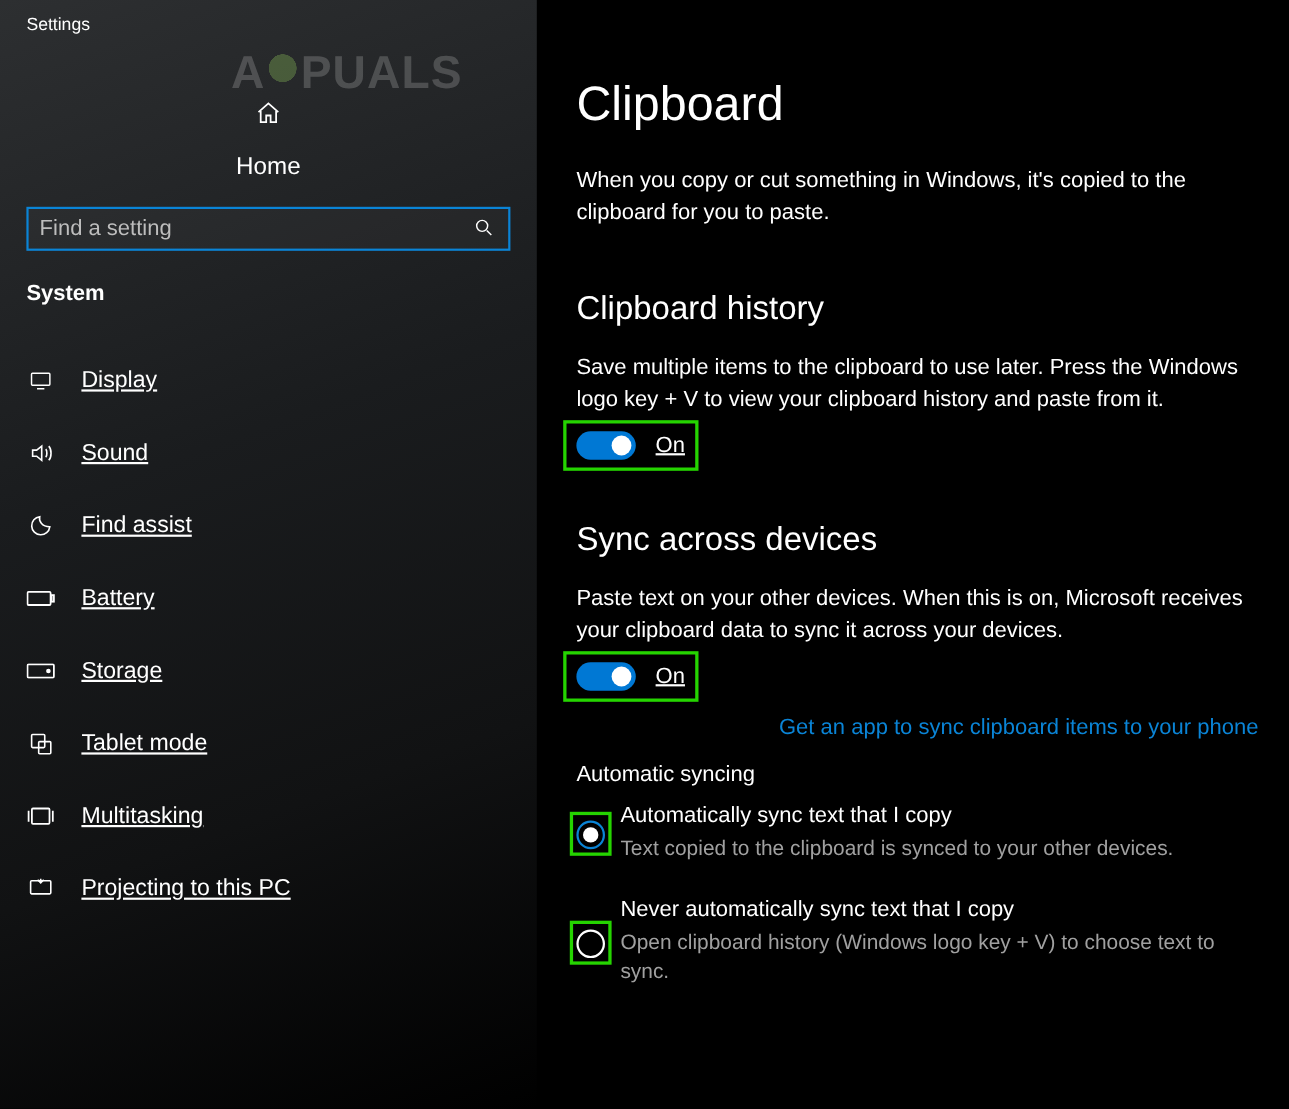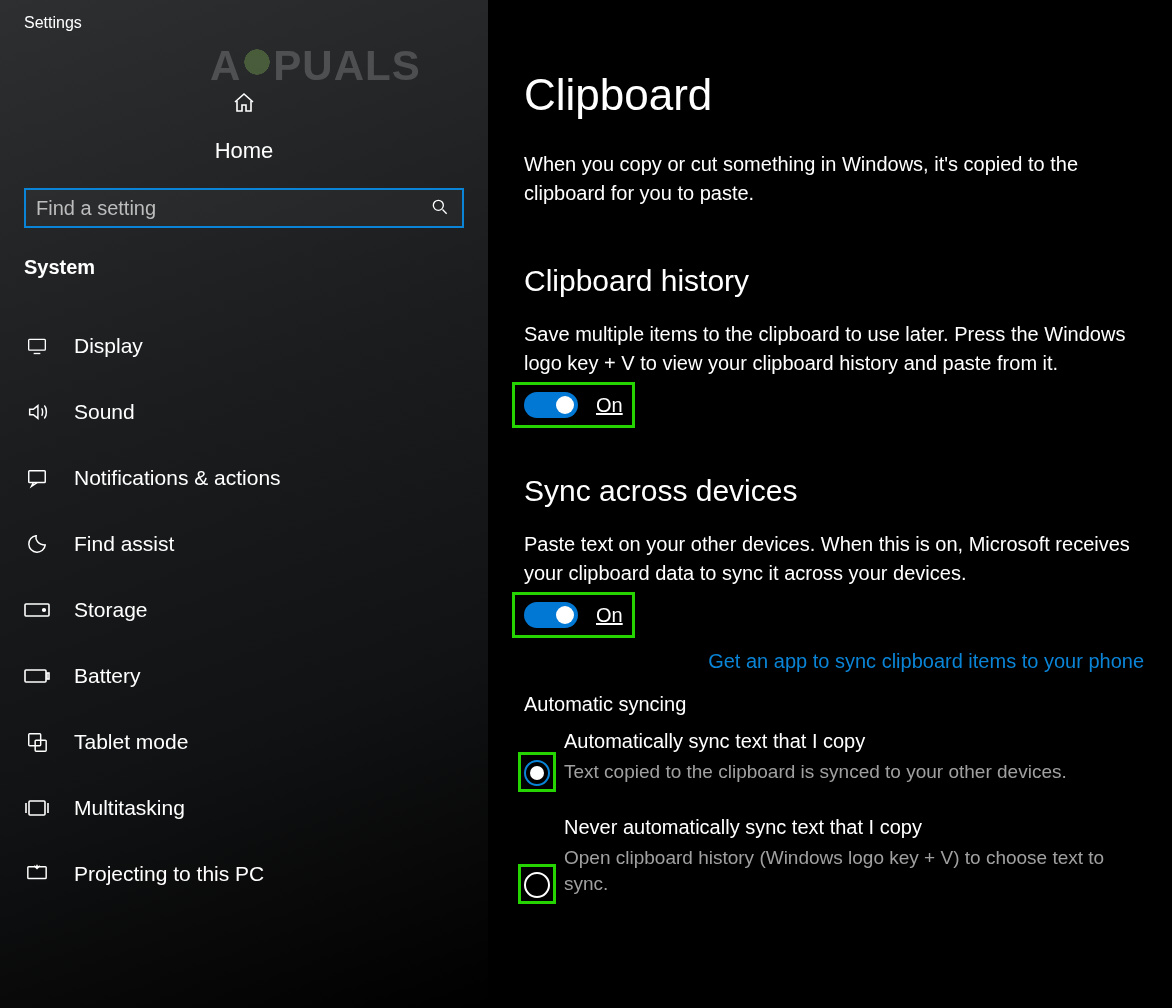--- a/index.html
+++ b/index.html
@@ -59,21 +59,21 @@
     font-family: inherit;
   }
   .search-field input::placeholder { color: #bdbdbd; }
   .search-field .mag { width: 22px; height: 22px; color:#bdbdbd; }
 
   .section-label {
     font-size: 20px; font-weight: 600;
     padding: 0 24px 34px 24px;
   }
 
-  .nav-list { list-style:none; }
+  .nav-list { list-style:none;text-decoration:underline; }
   .nav-item {
     display: flex; align-items: center; gap: 24px;
     padding: 20px 24px;
     font-size: 21px; font-weight: 400;
     cursor: pointer;
   }
   .nav-item .icon { width:26px; height:26px; display:flex; align-items:center; justify-content:center; color:#fff; }
 
   
   .main {
@@ -94,21 +94,21 @@
   .toggle::after {
     content:""; position:absolute; top:4px; right:4px;
     width:18px; height:18px; border-radius:50%; background:#fff;
   }
   .toggle-label { font-size: 20px; text-decoration: underline; }
 
   .link { color:#0a84d6; font-size:20px; margin-top:22px; display:block; cursor:pointer;text-align:right; }
 
   .subhead { font-size: 20px; margin-top: 20px; margin-bottom: 14px; }
 
-  .radio-row { display:flex; gap:14px; align-items:flex-end; margin-top:10px; }
+  .radio-row { display:flex; gap:14px; align-items:center; margin-top:10px; }
   .radio {
     width:26px; height:26px; border-radius:50%;
     border:2px solid #fff; flex:none; margin-top:2px;
     display:flex; align-items:center; justify-content:center;
     cursor:pointer;
   }
   .radio.checked { border-color:#0a84d6; }
   .radio.checked::after {
     content:""; width:14px; height:14px; border-radius:50%; background:#fff;
   }
@@ -183,51 +183,42 @@
               <path d="M4 9v6h4l5 4V5L8 9H4z"></path>
               <path d="M17 8c1.5 1.5 1.5 6.5 0 8"></path>
               <path d="M20 5c3 3 3 11 0 14"></path>
             </svg>
           </span>
         <span>Sound</span>
       </li>
       <li class="nav-item">
         <span class="icon">
             <svg viewBox="0 0 24 24" width="24" height="22">
-              <rect x="3" y="4" width="18" height="13" rx="1"></rect>
-              <path d="M8 17l-2 4 6-4"></path>
-            </svg>
-          </span>
-        <span>Notifications &amp; actions</span>
-      </li>
-      <li class="nav-item">
-        <span class="icon">
-            <svg viewBox="0 0 24 24" width="24" height="22">
               <path d="M21 13A9 9 0 1 1 11 3c-1 4 2 10 10 10z"></path>
             </svg>
           </span>
         <span>Find assist</span>
+      </li>
+      <li class="nav-item">
+        <span class="icon">
+            <svg viewBox="0 0 26 14" width="26" height="14">
+              <rect x="1" y="1" width="21" height="12" rx="1"></rect>
+              <rect x="23" y="4" width="2" height="6"></rect>
+            </svg>
+          </span>
+        <span>Battery</span>
       </li>
       <li class="nav-item">
         <span class="icon">
             <svg viewBox="0 0 26 14" width="26" height="14">
               <rect x="1" y="1" width="24" height="12" rx="1"></rect>
               <circle cx="20" cy="7" r="1.3" fill="#fff"></circle>
             </svg>
           </span>
         <span>Storage</span>
-      </li>
-      <li class="nav-item">
-        <span class="icon">
-            <svg viewBox="0 0 26 14" width="26" height="14">
-              <rect x="1" y="1" width="21" height="12" rx="1"></rect>
-              <rect x="23" y="4" width="2" height="6"></rect>
-            </svg>
-          </span>
-        <span>Battery</span>
       </li>
       <li class="nav-item">
         <span class="icon">
             <svg viewBox="0 0 24 24" width="24" height="22">
               <rect x="3" y="3" width="13" height="13" rx="1"></rect>
               <rect x="10" y="10" width="12" height="12" rx="1"></rect>
             </svg>
           </span>
         <span>Tablet mode</span>
       </li>

